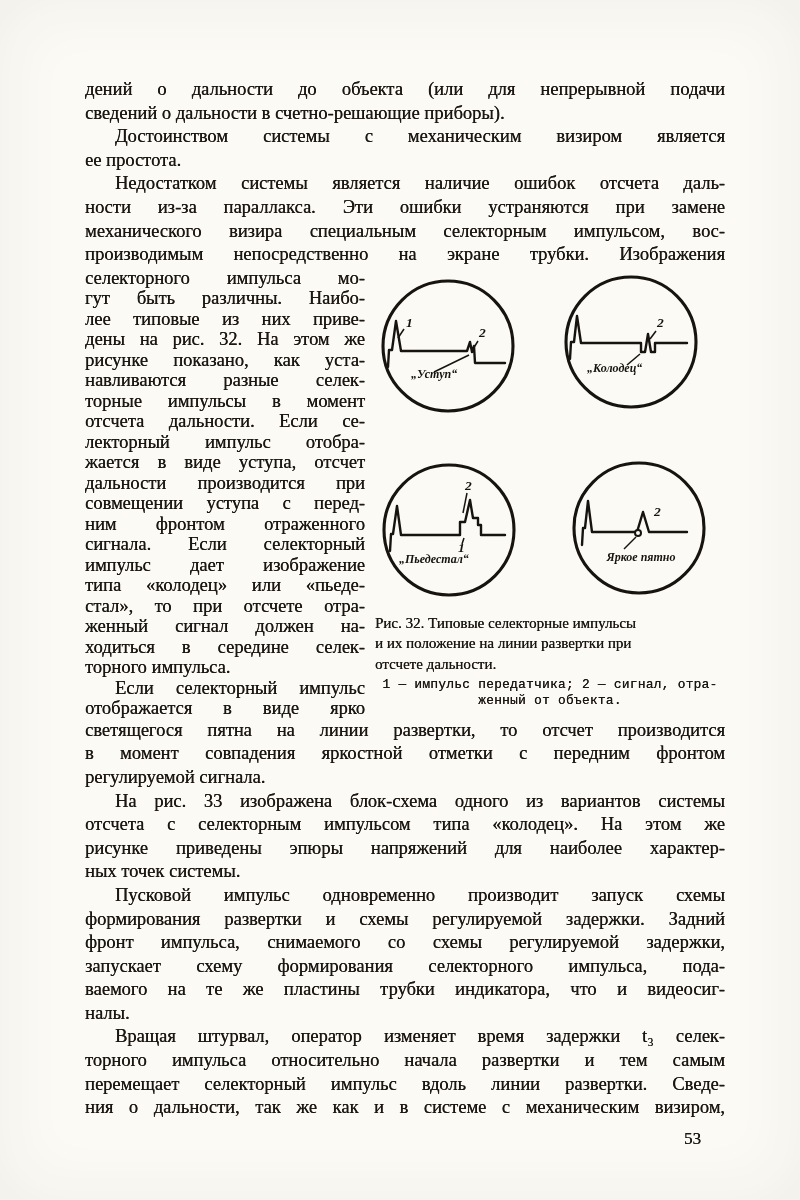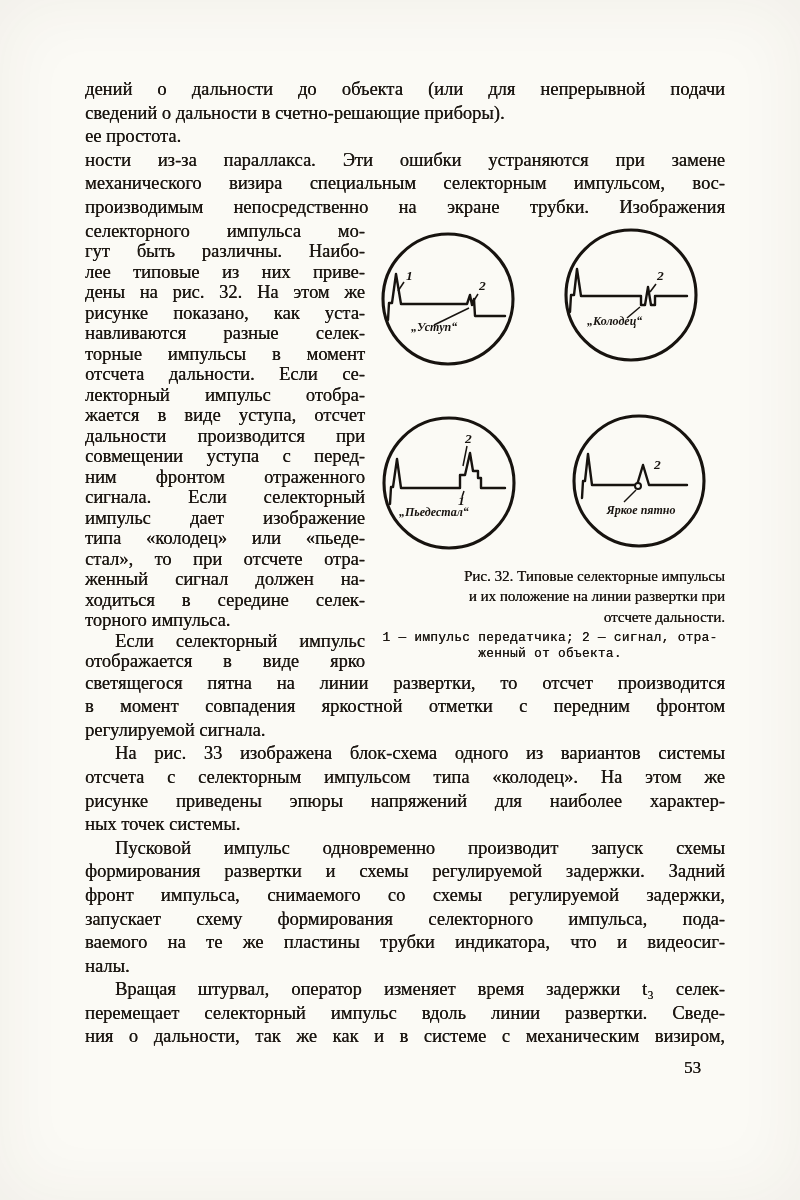--- a/index.html
+++ b/index.html
@@ -44,21 +44,21 @@
   .figlabel{
     font-family:"Liberation Serif","DejaVu Serif",serif;
     font-style:italic;font-weight:bold;font-size:12px;fill:#17130f;
   }
   .figmark{
     font-family:"Liberation Serif","DejaVu Serif",serif;
     font-style:italic;font-weight:bold;font-size:13.5px;fill:#17130f;
   }
   .caption{margin-top:7px;width:350px;}
   .capline{
-    font-size:15px;line-height:20.5px;text-align:right;
+    font-size:15px;line-height:20.5px;text-align:left;
     text-shadow:0.2px 0 0 currentColor;
   }
   .fignote{margin-top:3px;width:350px;}
   .noteline{
     font-size:12.8px;line-height:15.5px;text-align:center;
     letter-spacing:0.3px;
     text-shadow:0.15px 0 0 currentColor;
     font-family:Liberation Mono, monospace;
   }
   .pageno{
@@ -71,23 +71,25 @@
 
 <div class="page">
   <div class="content">
 
     <div class="block">
         <div class="para">
           <div class="pline">дений о дальности до объекта (или для непрерывной подачи</div>
           <div class="pline last">сведений о дальности в счетно-решающие приборы).</div>
         </div>
         <div class="para">
+          <div class="pline ind">Достоинством системы с механическим визиром является</div>
           <div class="pline last">ее простота.</div>
         </div>
         <div class="para">
+          <div class="pline ind">Недостатком системы является наличие ошибок отсчета даль-</div>
           <div class="pline">ности из-за параллакса. Эти ошибки устраняются при замене</div>
           <div class="pline">механического визира специальным селекторным импульсом, вос-</div>
           <div class="pline">производимым непосредственно на экране трубки. Изображения</div>
         </div>
       </div>
 
     <div class="midrow">
       <div class="leftcol">
           <div class="pline cline">селекторного импульса мо-</div>
           <div class="pline cline">гут быть различны. Наибо-</div>
@@ -184,20 +186,21 @@
         <div class="para">
           <div class="pline ind">Пусковой импульс одновременно производит запуск схемы</div>
           <div class="pline">формирования развертки и схемы регулируемой задержки. Задний</div>
           <div class="pline">фронт импульса, снимаемого со схемы регулируемой задержки,</div>
           <div class="pline">запускает схему формирования селекторного импульса, пода-</div>
           <div class="pline">ваемого на те же пластины трубки индикатора, что и видеосиг-</div>
           <div class="pline last">налы.</div>
         </div>
         <div class="para">
           <div class="pline ind">Вращая штурвал, оператор изменяет время задержки t₃ селек-</div>
+          <div class="pline">торного импульса относительно начала развертки и тем самым</div>
           <div class="pline">перемещает селекторный импульс вдоль линии развертки. Сведе-</div>
           <div class="pline">ния о дальности, так же как и в системе с механическим визиром,</div>
         </div>
       </div>
 
     <div class="pageno">53</div>
   </div>
 </div>
 
 </body></html>

